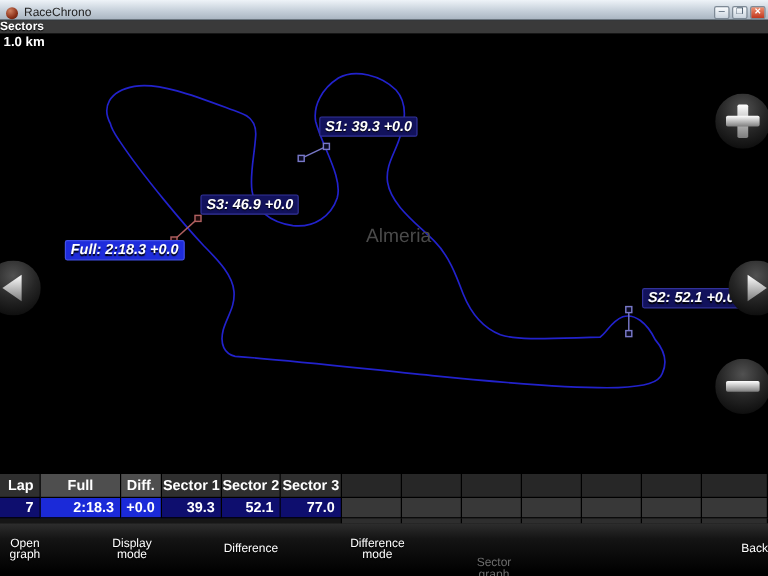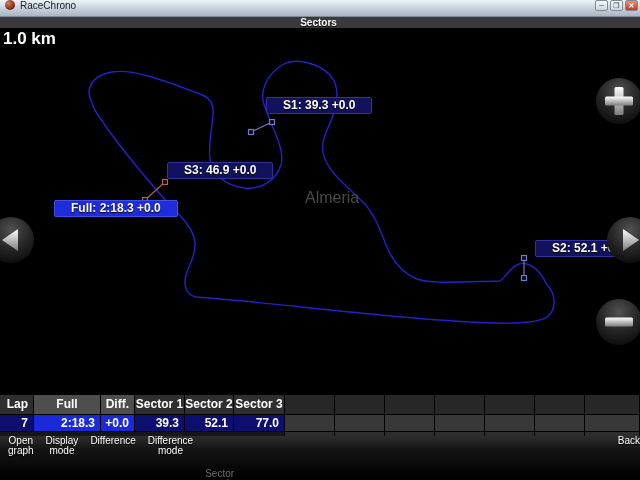--- a/index.html
+++ b/index.html
@@ -2,41 +2,41 @@
 <html><head>
 <meta charset="utf-8">
 <style>
   html,body{margin:0;padding:0;background:#000;}
   .screen{position:relative;width:640px;height:480px;overflow:hidden;
     font-family:"Liberation Sans",sans-serif;background:#000;}
 
   
   .titlebar{height:16px;border-bottom:1px solid #7e8a96;
     background:linear-gradient(#eef3f8,#c6d0da 55%,#aab6c2);
-    display:flex;align-items:flex-start;padding:0 2px;}
+    display:flex;align-items:flex-end;padding:0 2px;}
   .app-icon{width:10px;height:10px;border-radius:50%;margin:0 5px 0 3px;
     background:radial-gradient(circle at 35% 30%,#d08060,#8a3018 60%,#4a1205);}
   .win-title{font-size:10px;color:#222;flex:1;}
   .win-btn{width:13px;height:11px;margin-left:2px;border:1px solid #7e8a96;border-radius:2px;
     font-size:7px;line-height:9px;text-align:center;color:#24384c;
     background:linear-gradient(#fbfdff,#c9d3dd);box-sizing:border-box;cursor:default;}
   .win-btn.close{background:linear-gradient(#f09070,#c03820);color:#fff;font-weight:bold;}
 
   
   .appheader{height:11px;background:#3a3a3a;color:#fff;font-size:10px;font-weight:bold;
-    text-align:center;line-height:11px;padding-right:3px;text-shadow:0 1px 1px #000;}
+    text-align:left;line-height:11px;padding-right:3px;text-shadow:0 1px 1px #000;}
 
   
   .map{position:relative;width:640px;height:367px;background:#000;overflow:hidden;}
   .map svg.track{position:absolute;left:0;top:0;}
-  .scale-label{position:absolute;left:3px;top:1px;color:#fff;font-size:17px;font-weight:bold;}
+  .scale-label{position:absolute;left:3px;top:1px;color:#fff;font-size:11px;font-weight:bold;}
   .track-name{position:absolute;left:305px;top:161px;color:#4a4a4a;font-size:16px;}
   .maplabel{position:absolute;color:#fff;font-size:12px;font-weight:bold;line-height:15px;
-    padding:0 16px;white-space:nowrap;background:#12125c;border:1px solid #32329a;
-    border-radius:2px;text-shadow:0 1px 1px #000;}
+    padding:0 4px;white-space:nowrap;background:#12125c;border:1px solid #32329a;
+    border-radius:2px;text-shadow:0 1px 1px #000;font-style:italic;}
   .maplabel.full{background:#1e2cdc;border-color:#4250e8;}
   .roundbtn{position:absolute;}
 
   
   .tbl{width:640px;}
   .trow{display:flex;}
   .trow .c{box-sizing:border-box;border-right:1px solid #000;color:#fff;
     font-size:12px;font-weight:bold;overflow:hidden;white-space:nowrap;}
   .thead .c{height:20px;line-height:19px;border-bottom:1px solid #000;background:#2f2f2f;}
   .thead .c.hi{background:#4e4e4e;}
@@ -46,22 +46,22 @@
   .tdata .c.fill{background:#383838;}
   .tstub{display:flex;height:4px;}
   .tstub .c{box-sizing:border-box;border-right:1px solid #000;background:#161616;}
   .tstub .c.fill{background:#2e2e2e;}
   .w-lap{width:34px}.w-full{width:67px}.w-diff{width:34px}
   .w-s1{width:50px}.w-s2{width:49px}.w-s3{width:51px}
   .w-f{width:50px}.w-fl{width:55px}
   .ar{text-align:right;padding-right:5px}.ac{text-align:center}
 
   
-  .toolbar{height:44px;display:flex;align-items:flex-start;padding-left:2px;
-    background:linear-gradient(#2e2e2e,#141414 30%,#000 95%);}
+  .toolbar{height:44px;display:flex;align-items:center;padding-left:2px;
+    background:linear-gradient(#2e2e2e,#141414 30%,#000 95%);gap:48px;}
   .tbtn{display:flex;flex-direction:column;justify-content:center;align-items:center;
     padding:0 6px;color:#fff;font-size:10px;line-height:9.5px;text-align:center;
     text-shadow:0 1px 1px #000;cursor:default;}
   .tbtn.disabled{color:#6e6e6e;margin-top:33px;}
   .tbtn.back{margin-left:auto;padding-right:0;}
 </style>
 </head>
 <body>
 
 <div class="screen">

